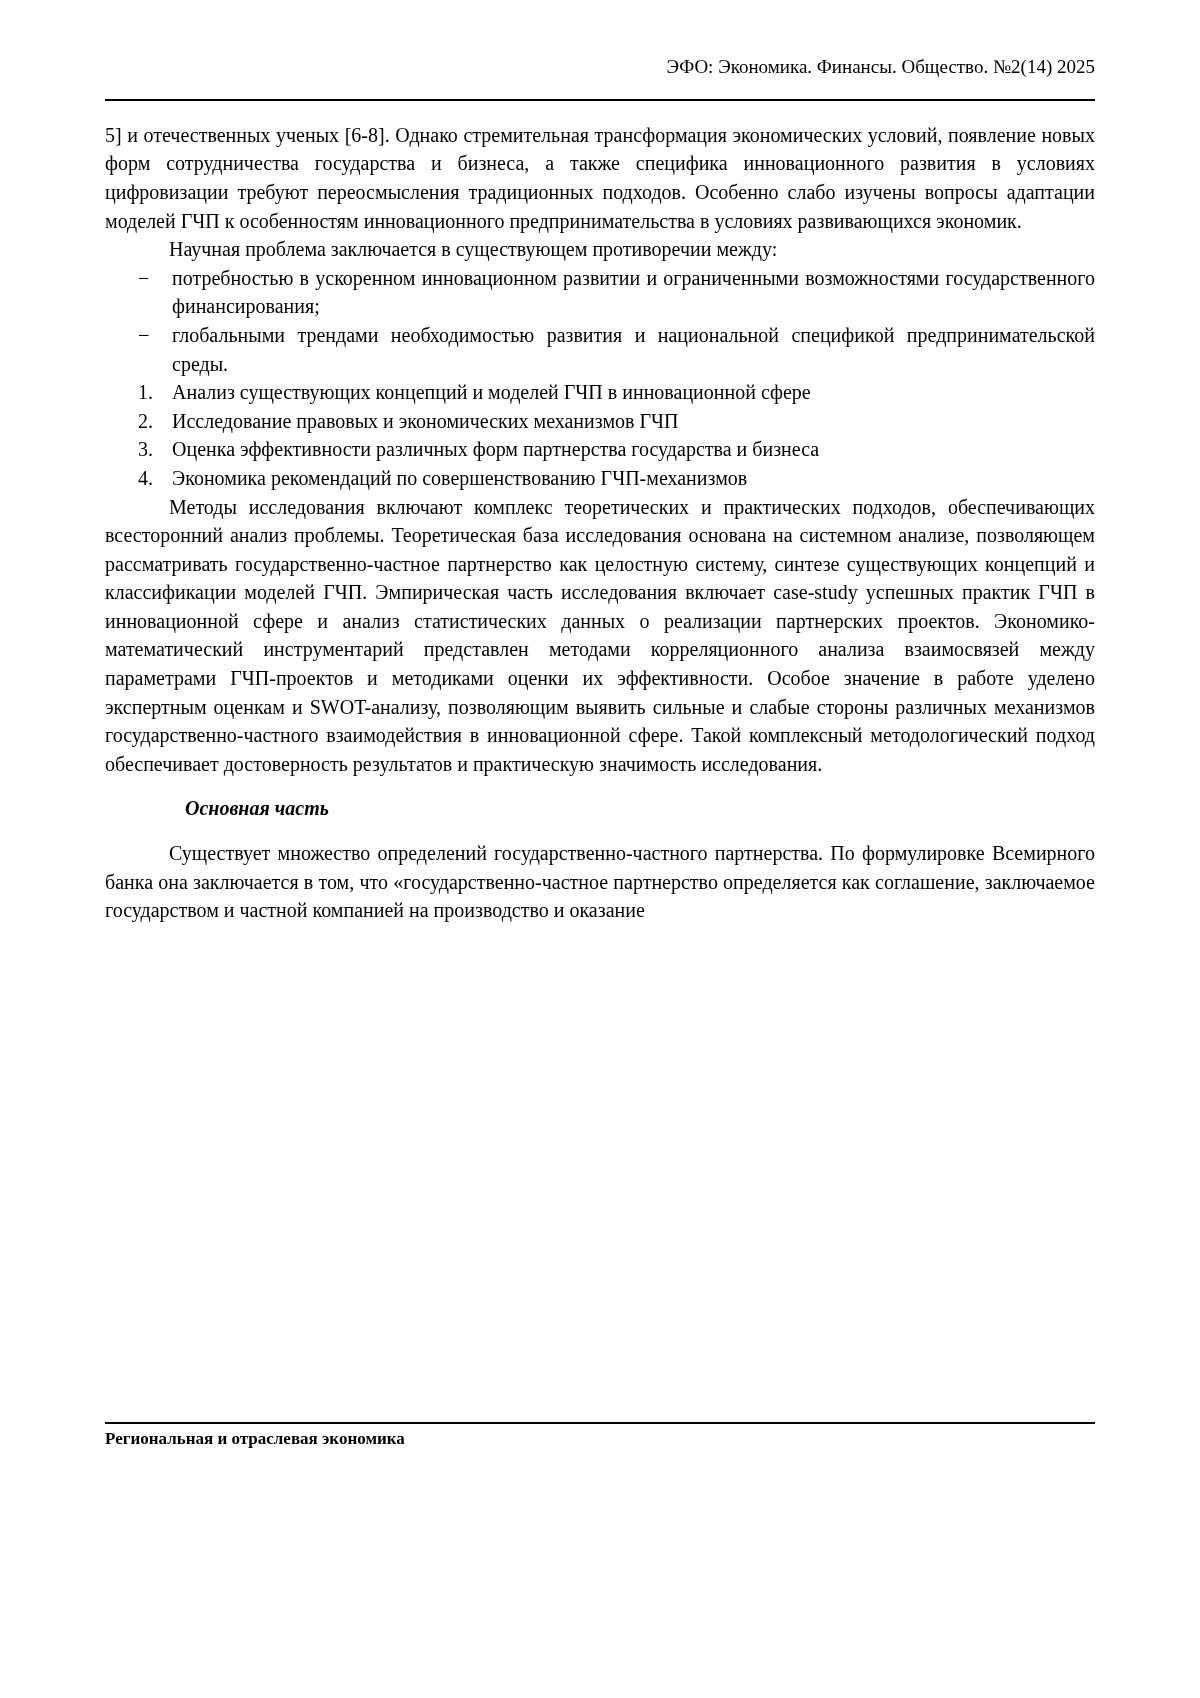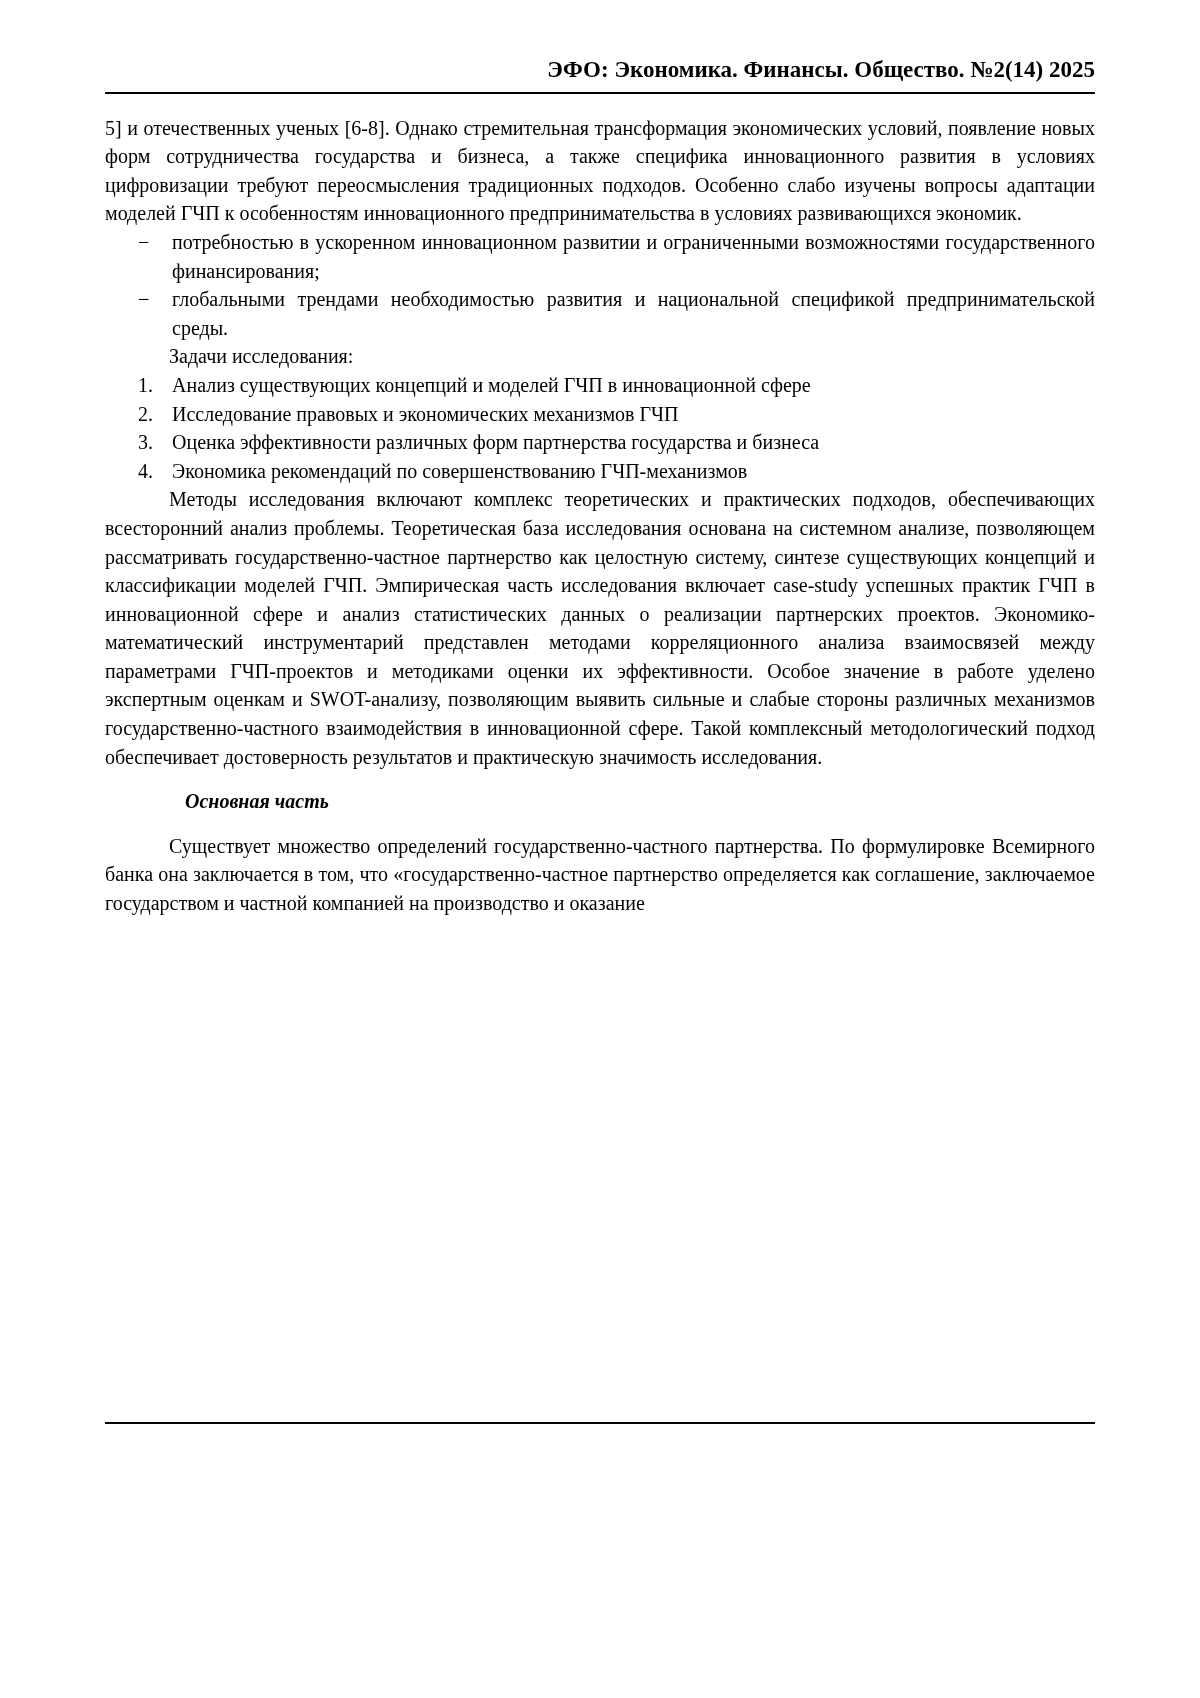--- a/index.html
+++ b/index.html
@@ -9,24 +9,24 @@
     height: 1698px;
     margin: 0 auto;
     background: #ffffff;
     position: relative;
     font-family: "Liberation Serif", serif;
     color: #000;
     padding: 56px 105px 0 105px;
   }
   .running-head {
     text-align: right;
-    font-weight: bold;
-    font-size: 23px;
+    font-weight: normal;
+    font-size: 19px;
     line-height: 1.2;
-    padding-bottom: 8px;
+    padding-bottom: 20px;
   }
   .head-rule {
     border: 0;
     border-top: 2.5px solid #000;
     margin: 0 0 20px 0;
   }
   .body-text {
     font-size: 20px;
     line-height: 28.6px;
     text-align: justify;
@@ -78,35 +78,35 @@
 
 <div class="page">
 
   <div class="running-head">ЭФО: Экономика. Финансы. Общество. №2(14) 2025</div>
   <hr class="head-rule">
 
   <div class="body-text">
 
     <p class="para no-indent">5] и отечественных ученых [6-8]. Однако стремительная трансформация экономических условий, появление новых форм сотрудничества государства и бизнеса, а также специфика инновационного развития в условиях цифровизации требуют переосмысления традиционных подходов. Особенно слабо изучены вопросы адаптации моделей ГЧП к особенностям инновационного предпринимательства в условиях развивающихся экономик.</p>
 
+    <p class="para">Научная проблема заключается в существующем противоречии между:</p>
 
     <div class="li">
       <span class="marker">−</span>
       <span>потребностью в ускоренном инновационном развитии и ограниченными возможностями государственного финансирования;</span>
     </div>
     <div class="li">
       <span class="marker">−</span>
     </div>
     <div class="li">
       <span class="marker">−</span>
       <span>глобальными трендами необходимостью развития и национальной спецификой предпринимательской среды.</span>
     </div>
 
 
-    <p class="para">Задачи исследования:</p>
 
     <div class="li">
       <span class="marker">1.</span>
       <span>Анализ существующих концепций и моделей ГЧП в инновационной сфере</span>
     </div>
     <div class="li">
       <span class="marker">2.</span>
       <span>Исследование правовых и экономических механизмов ГЧП</span>
     </div>
     <div class="li">
@@ -121,15 +121,16 @@
     <p class="para">Методы исследования включают комплекс теоретических и практических подходов, обеспечивающих всесторонний анализ проблемы. Теоретическая база исследования основана на системном анализе, позволяющем рассматривать государственно-частное партнерство как целостную систему, синтезе существующих концепций и классификации моделей ГЧП. Эмпирическая часть исследования включает case-study успешных практик ГЧП в инновационной сфере и анализ статистических данных о реализации партнерских проектов. Экономико-математический инструментарий представлен методами корреляционного анализа взаимосвязей между параметрами ГЧП-проектов и методиками оценки их эффективности. Особое значение в работе уделено экспертным оценкам и SWOT-анализу, позволяющим выявить сильные и слабые стороны различных механизмов государственно-частного взаимодействия в инновационной сфере. Такой комплексный методологический подход обеспечивает достоверность результатов и практическую значимость исследования.</p>
 
     <p class="section-heading">Основная часть</p>
 
     <p class="para">Существует множество определений государственно-частного партнерства. По формулировке Всемирного банка она заключается в том, что «государственно-частное партнерство определяется как соглашение, заключаемое государством и частной компанией на производство и оказание</p>
 
   </div>
 
   <div class="footer">
     <hr class="foot-rule">
+    <div class="footer-section">Региональная и отраслевая экономика</div>
   </div>
 
 </div>
 
 </body></html>

